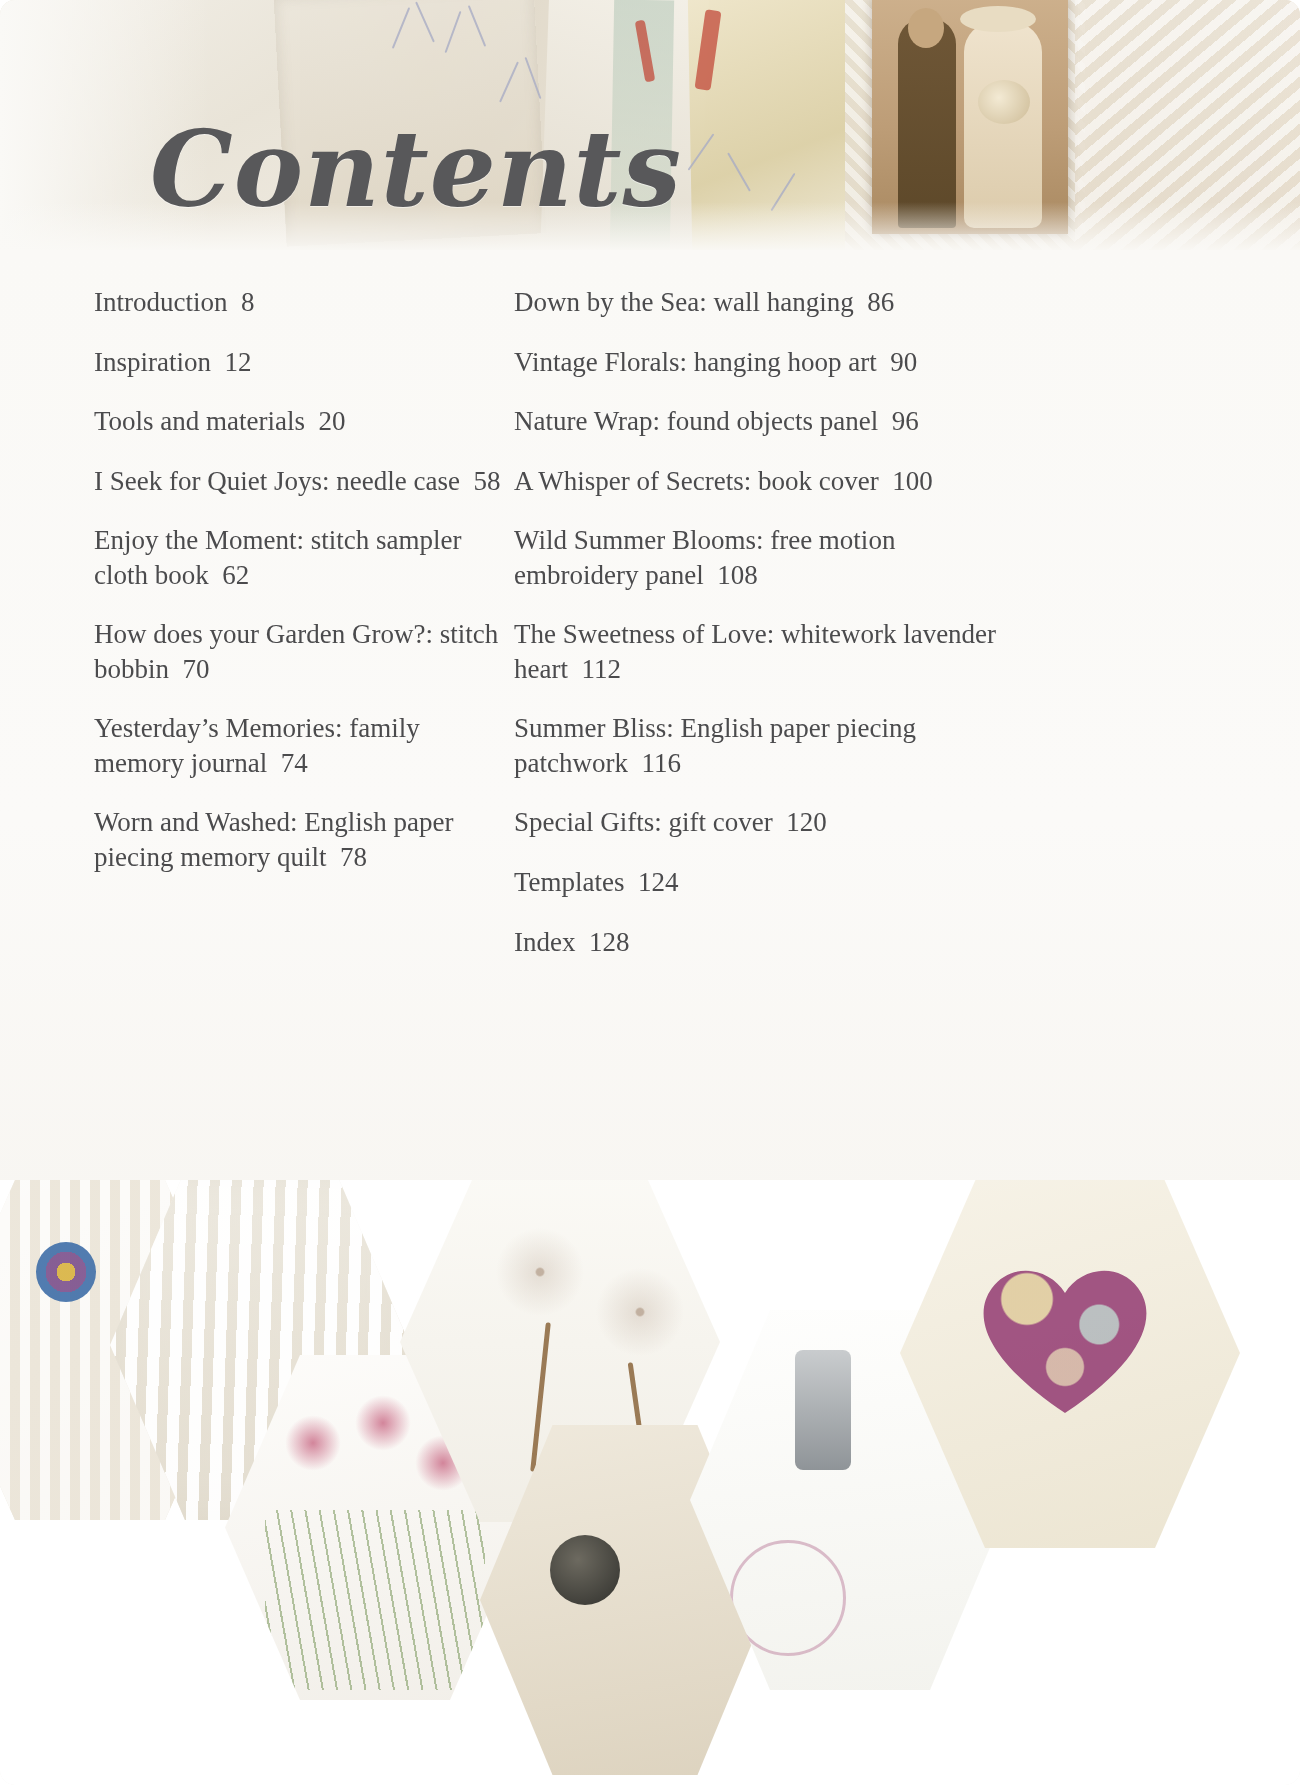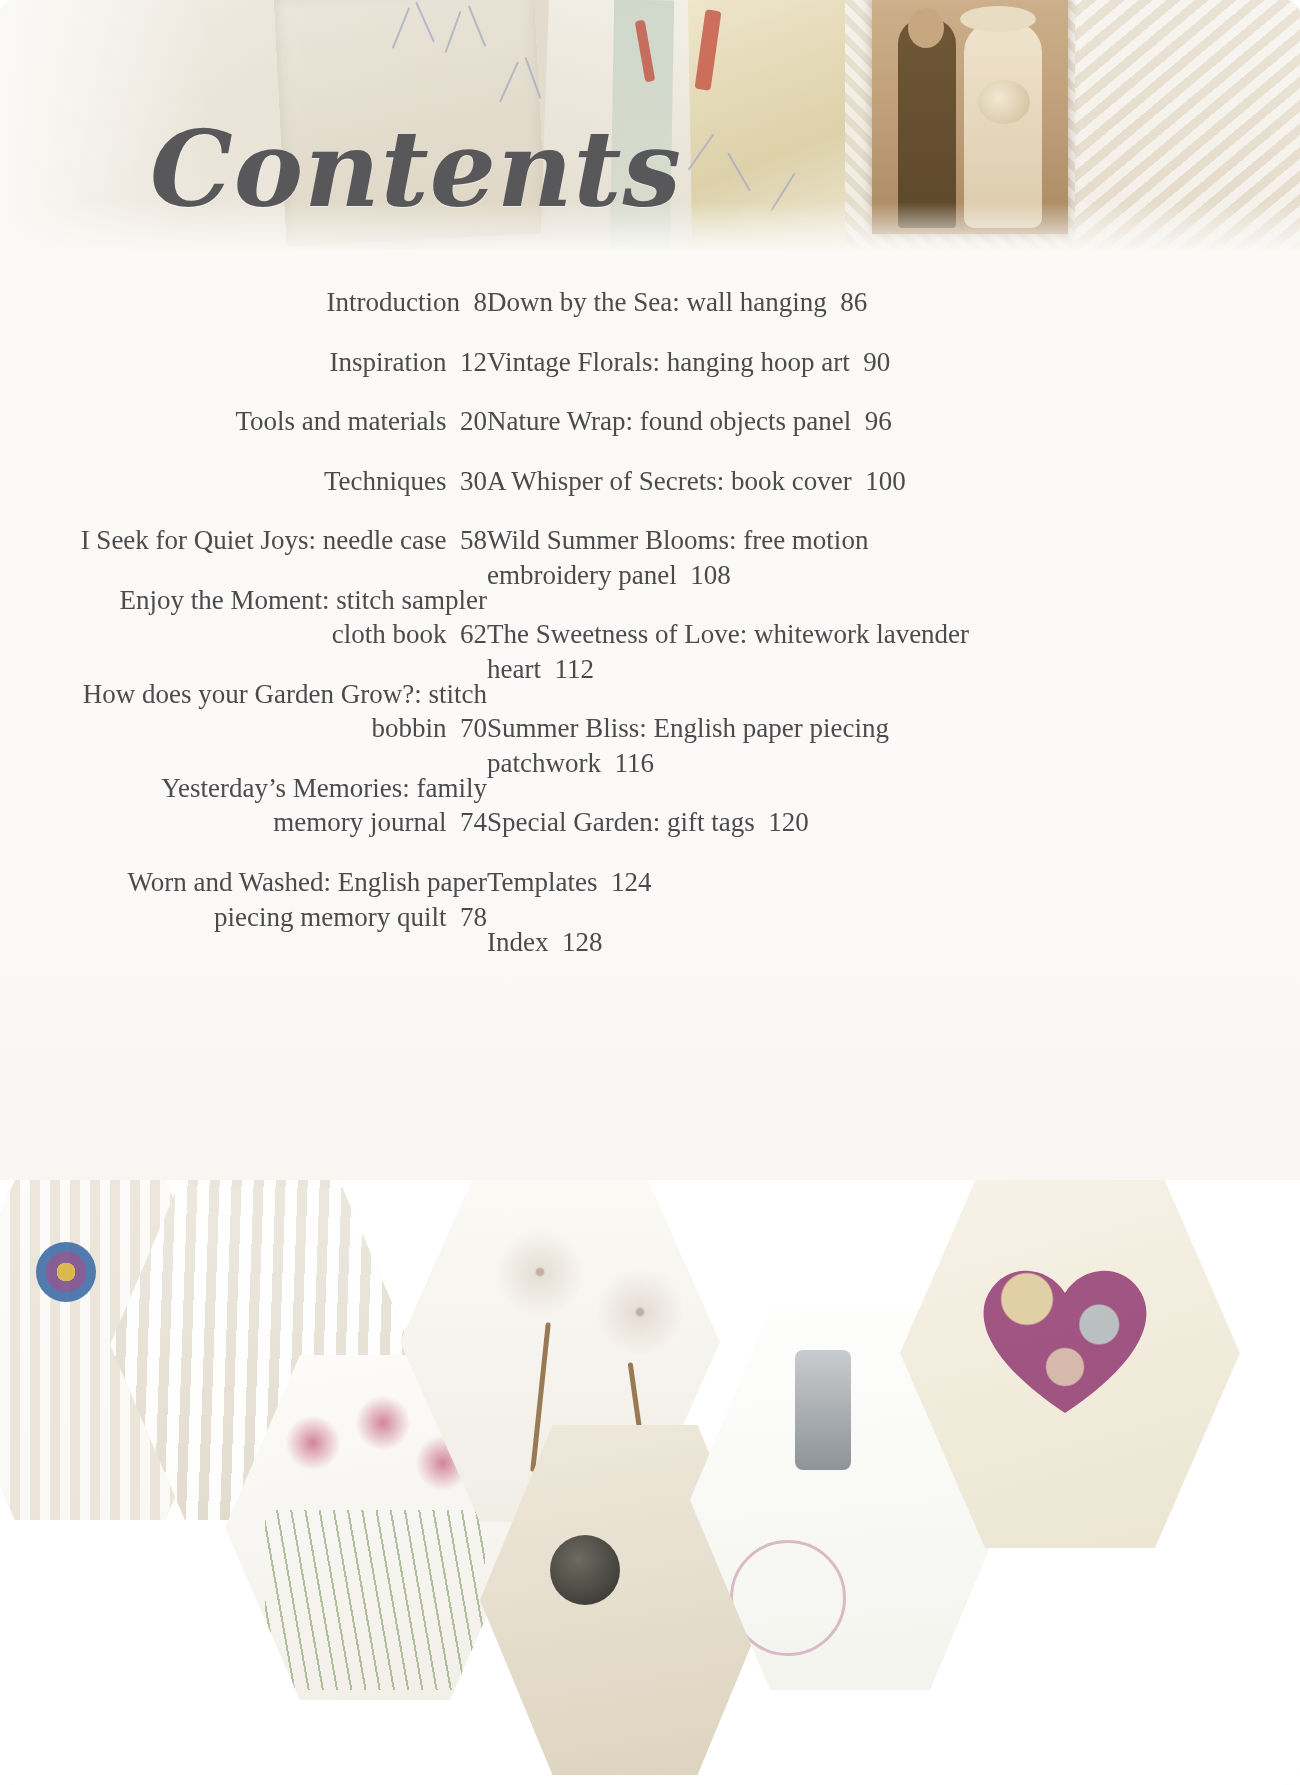--- a/index.html
+++ b/index.html
@@ -152,21 +152,21 @@
   .cols {
     position: absolute;
     left: 0; top: 285px;
     width: 1300px;
     display: flex;
   }
   .col {
     display: flex;
     flex-direction: column;
   }
-  .col-left { width: 420px; margin-left: 67px; text-align: right; }
+  .col-left { width: 420px; margin-left: 94px; }
   .col-right { width: 520px; margin-left: 0px; }
 
   .toc-entry {
     font-family: "Liberation Serif", serif;
     font-size: 27px;
     line-height: 1.28;
     color: #4b4b4d;
     margin-bottom: 25px;
     max-width: 470px;
   }
@@ -286,24 +286,20 @@
       </div>
       <div class="toc-entry">
         <span>Inspiration</span>
         <span class="pg">&nbsp;<span>12</span></span>
       </div>
       <div class="toc-entry">
         <span>Tools and materials</span>
         <span class="pg">&nbsp;<span>20</span></span>
       </div>
       <div class="toc-entry">
-        <span>Techniques</span>
-        <span class="pg">&nbsp;<span>30</span></span>
-      </div>
-      <div class="toc-entry">
         <span>I Seek for Quiet Joys: needle case</span>
         <span class="pg">&nbsp;<span>58</span></span>
       </div>
       <div class="toc-entry">
         <span>Enjoy the Moment: stitch sampler cloth book</span>
         <span class="pg">&nbsp;<span>62</span></span>
       </div>
       <div class="toc-entry">
         <span>How does your Garden Grow?: stitch bobbin</span>
         <span class="pg">&nbsp;<span>70</span></span>
@@ -341,21 +337,21 @@
       </div>
       <div class="toc-entry">
         <span>The Sweetness of Love: whitework lavender heart</span>
         <span class="pg">&nbsp;<span>112</span></span>
       </div>
       <div class="toc-entry">
         <span>Summer Bliss: English paper piecing patchwork</span>
         <span class="pg">&nbsp;<span>116</span></span>
       </div>
       <div class="toc-entry">
-        <span>Special Garden: gift tags</span>
+        <span>Special Gifts: gift cover</span>
         <span class="pg">&nbsp;<span>120</span></span>
       </div>
       <div class="toc-entry">
         <span>Templates</span>
         <span class="pg">&nbsp;<span>124</span></span>
       </div>
       <div class="toc-entry">
         <span>Index</span>
         <span class="pg">&nbsp;<span>128</span></span>
       </div>

